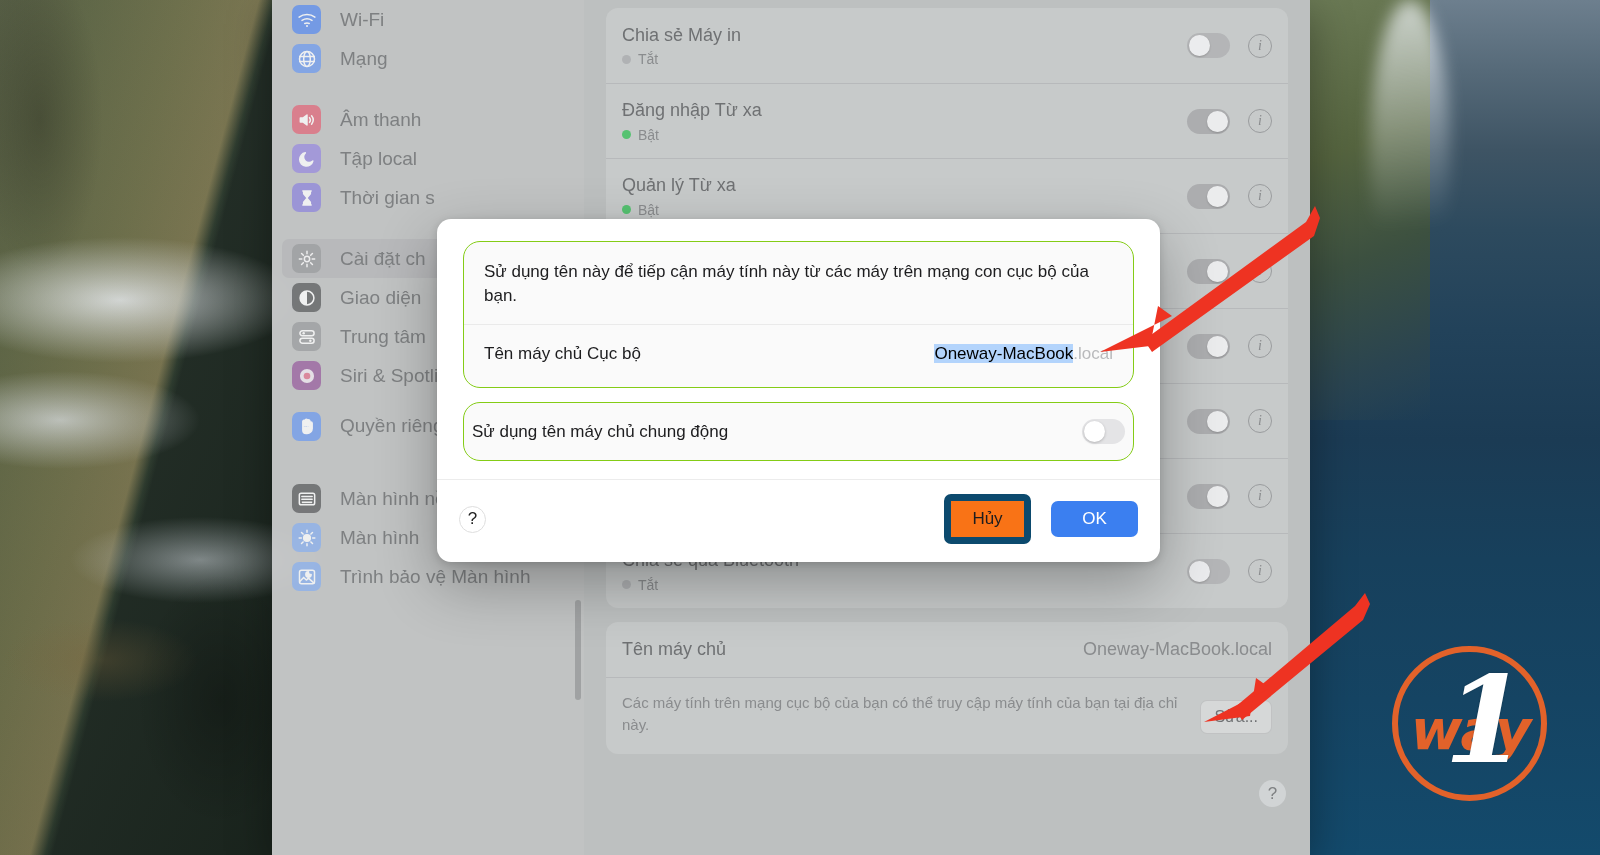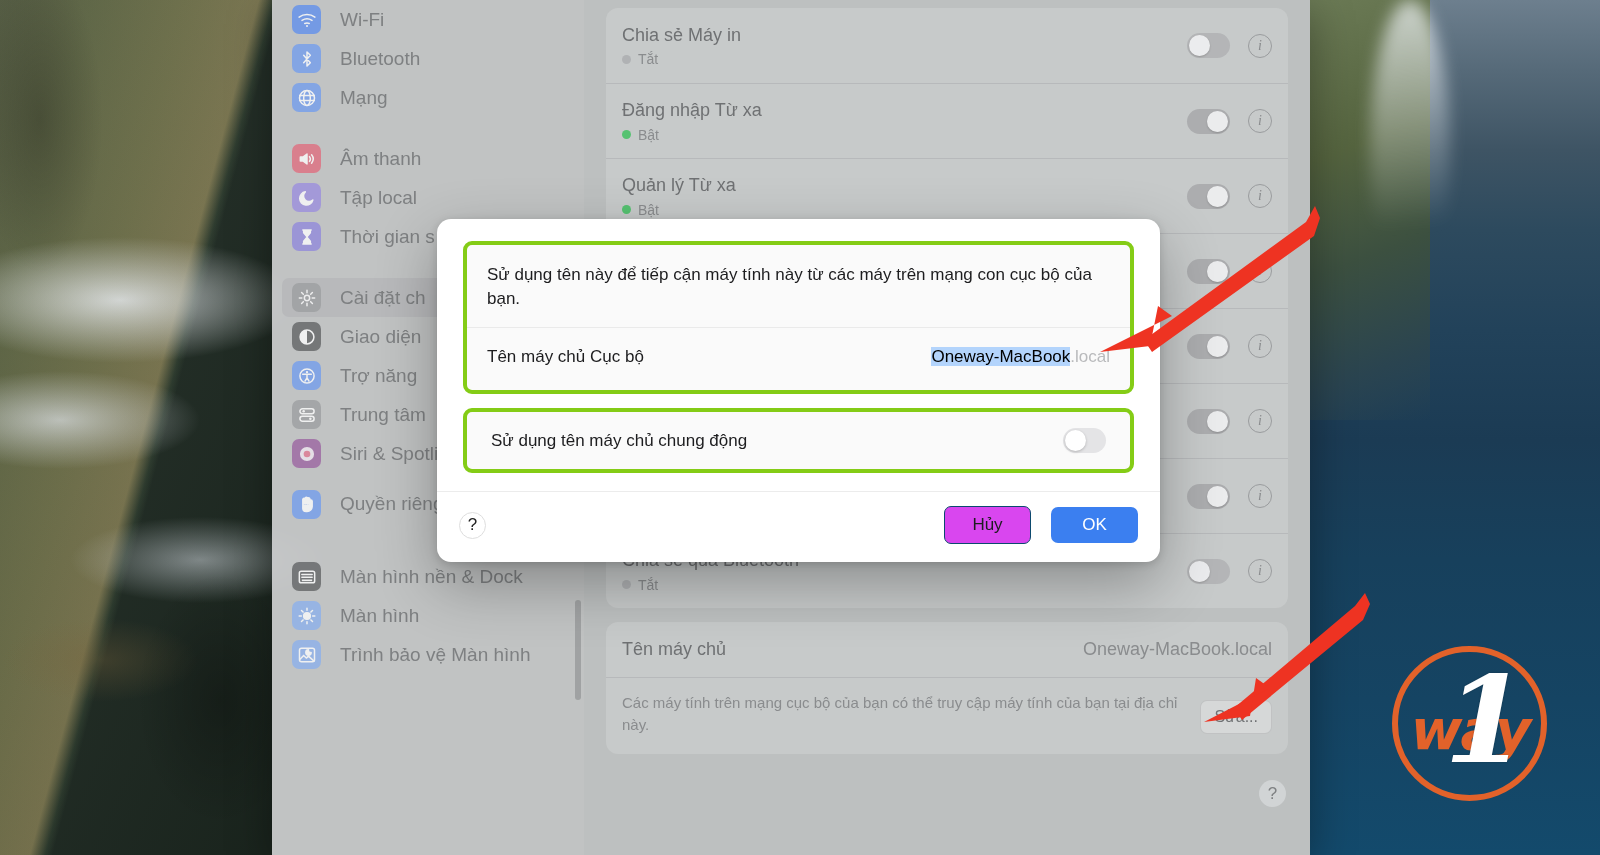--- a/index.html
+++ b/index.html
@@ -179,37 +179,37 @@
     background: #fff;
     border-radius: 14px;
     box-shadow: 0 22px 60px rgba(0,0,0,.30), 0 2px 8px rgba(0,0,0,.15);
     display: flex; flex-direction: column;
     z-index: 50;
     overflow: hidden;
   }
   #dialog-body { padding: 22px 26px 0; flex: 1; }
   .d-card {
     background: #fafafa;
-    border: 4px solid #84cc16;
-    border-radius: 9px;
+    border: 1px solid #84cc16;
+    border-radius: 17px;
   }
   .d-desc { padding: 18px 20px 16px; font-size: 17px; color: #1d1d1f; line-height: 1.42; }
   .d-hostrow {
     display: flex; align-items: center;
     padding: 19px 20px 23px;
     border-top: 1px solid #eaeaea;
     font-size: 17px; color: #1d1d1f;
   }
   .d-hostval { margin-left: auto; }
   .sel { background: #b3d4fc; color: #000; }
   .suffix { color: #b9babc; }
   .d-card2 {
     margin-top: 14px;
     display: flex; align-items: center;
-    padding: 16px 24px;
+    padding: 16px 8px;
     font-size: 17px; color: #1d1d1f;
   }
   .d-toggle {
     margin-left: auto;
     width: 43px; height: 25px; border-radius: 13px;
     background: #e4e4e6; position: relative; flex: 0 0 43px;
   }
   .d-toggle .knob {
     position: absolute; top: 2px; left: 2px;
     width: 21px; height: 21px; border-radius: 50%;
@@ -223,21 +223,21 @@
   .help-circ {
     width: 27px; height: 27px; border-radius: 50%;
     border: 1px solid #dedede; background: #fff;
     display: flex; align-items: center; justify-content: center;
     font-size: 17px; color: #222;
   }
   .btn {
     border-radius: 7px; font-size: 17px;
     padding: 8px 0; width: 87px; text-align: center;
   }
-  .btn-cancel { background: #d946ef; border: 1px solid #0c4a6e; color: #1d1d1f; margin-left: auto; }
+  .btn-cancel { background: #f97316; border: 7px solid #0c4a6e; color: #1d1d1f; margin-left: auto; }
   .btn-ok { background: #3b7ff0; color: #fff; margin-left: 20px; }
 
   
   .arrow-svg { position: absolute; z-index: 90; pointer-events: none; }
 
   
   #watermark {
     position: absolute; left: 1392px; top: 646px;
     width: 155px; height: 155px; z-index: 95;
   }
@@ -279,28 +279,20 @@
               <path d="M6 12.5a11 11 0 0 1 12 0"></path>
               <path d="M9.3 16.2a6 6 0 0 1 5.4 0"></path>
               <circle cx="12" cy="19.3" r="1.2" fill="#fff" stroke="none"></circle>
             </svg>
           </span>
           <span class="side-label">Wi-Fi</span>
         </div>
         <div class="side-item">
           <span class="ico" style="background: rgb(111, 155, 240);">
             <svg viewBox="0 0 24 24" fill="none" stroke="#fff" stroke-width="1.8" stroke-linecap="round" stroke-linejoin="round">
-              <path d="M8 7.5 16 16.5 12 20.5 12 3.5 16 7.5 8 16.5"></path>
-            </svg>
-          </span>
-          <span class="side-label">Bluetooth</span>
-        </div>
-        <div class="side-item">
-          <span class="ico" style="background: rgb(111, 155, 240);">
-            <svg viewBox="0 0 24 24" fill="none" stroke="#fff" stroke-width="1.8" stroke-linecap="round" stroke-linejoin="round">
               <circle cx="12" cy="12" r="9"></circle>
               <ellipse cx="12" cy="12" rx="4" ry="9"></ellipse>
               <path d="M3.3 9h17.4M3.3 15h17.4"></path>
             </svg>
           </span>
           <span class="side-label">Mạng</span>
         </div>
         <div class="side-gap"></div>
         <div class="side-item">
           <span class="ico" style="background: rgb(226, 105, 124);">
@@ -339,30 +331,20 @@
           <span class="side-label">Cài đặt ch</span>
         </div>
         <div class="side-item">
           <span class="ico" style="background: rgb(92, 94, 96);">
             <svg viewBox="0 0 24 24" fill="none" stroke="#fff" stroke-width="1.8" stroke-linecap="round" stroke-linejoin="round">
               <circle cx="12" cy="12" r="8.3"></circle>
               <path d="M12 3.7a8.3 8.3 0 0 0 0 16.6z" fill="#fff" stroke="none"></path>
             </svg>
           </span>
           <span class="side-label">Giao diện</span>
-        </div>
-        <div class="side-item">
-          <span class="ico" style="background: rgb(111, 155, 240);">
-            <svg viewBox="0 0 24 24" fill="none" stroke="#fff" stroke-width="1.8" stroke-linecap="round" stroke-linejoin="round">
-              <circle cx="12" cy="12" r="8.5"></circle>
-              <circle cx="12" cy="7.3" r="1.4" fill="#fff" stroke="none"></circle>
-              <path d="M6.8 10h10.4M12 10v4.2M12 14.2l-2.4 4M12 14.2l2.4 4"></path>
-            </svg>
-          </span>
-          <span class="side-label">Trợ năng</span>
         </div>
         <div class="side-item">
           <span class="ico" style="background: rgb(155, 157, 159);">
             <svg viewBox="0 0 24 24" fill="none" stroke="#fff" stroke-width="1.8" stroke-linecap="round" stroke-linejoin="round">
               <rect x="3.5" y="4.5" width="17" height="6" rx="3"></rect>
               <circle cx="8" cy="7.5" r="1.5" fill="#fff" stroke="none"></circle>
               <rect x="3.5" y="13.5" width="17" height="6" rx="3"></rect>
               <circle cx="16" cy="16.5" r="1.5" fill="#fff" stroke="none"></circle>
             </svg>
           </span>

